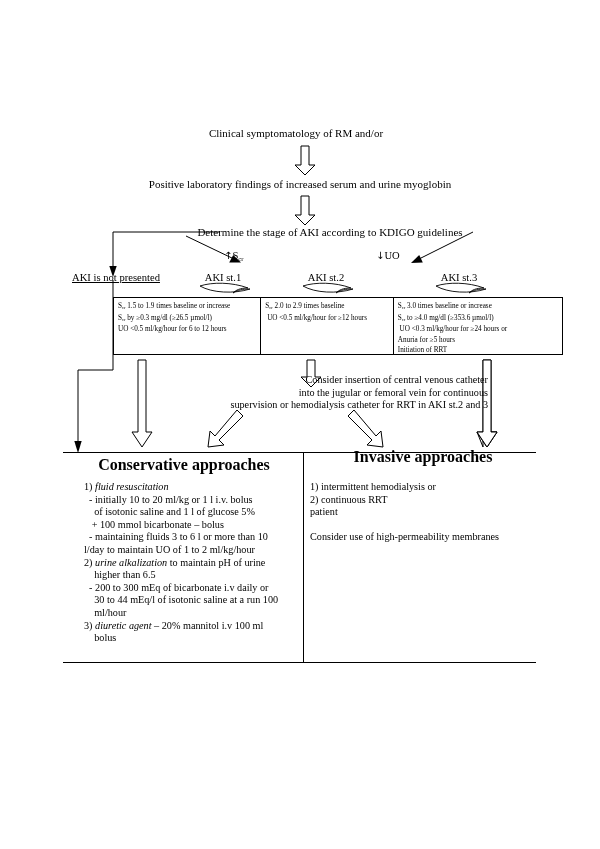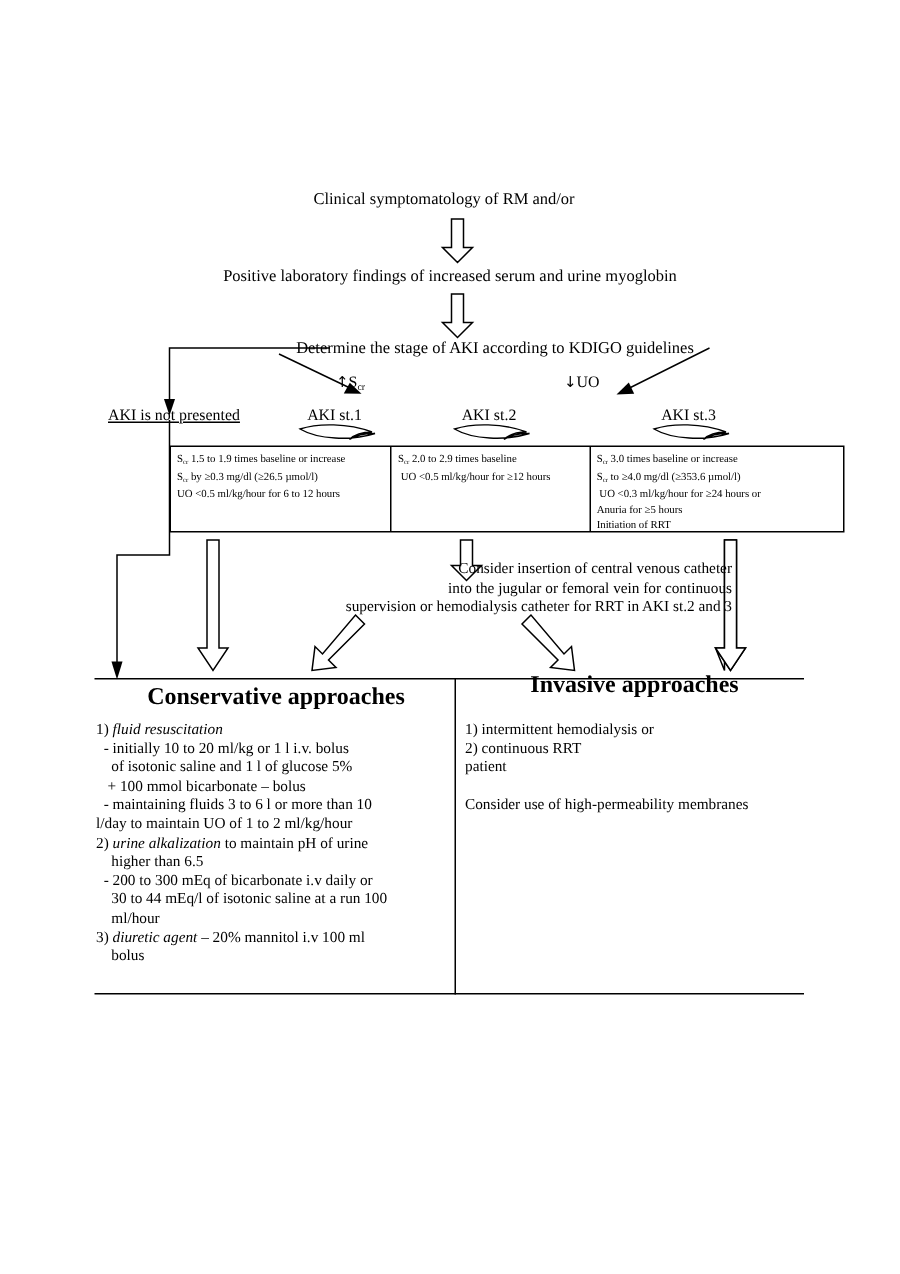--- a/index.html
+++ b/index.html
@@ -188,21 +188,21 @@
   <svg class="abs" style="left:348px; top:410px;" width="40" height="40">
     <path class="blockarrow" d="M6,0 L0,6 L24,30 L19,35 L35,37 L33,21 L28,26 Z"></path>
   </svg>
 
   <div class="abs rule" style="left:63px; top:452px; width:473px; height:1px;"></div>
   <div class="abs rule" style="left:303px; top:452px; width:1px; height:211px;"></div>
   <div class="abs rule" style="left:63px; top:662px; width:473px; height:1px;"></div>
 
   <div class="abs ctr t-head" style="left:68px; top:456px; width:232px;">Conservative approaches</div>
 
-  <div class="abs t-body" style="left:64px; top:481px; width:232px;">
+  <div class="abs t-body" style="left:84px; top:481px; width:232px;">
     <div>1) <i>fluid resuscitation</i></div>
     <div>&nbsp;&nbsp;- initially 10 to 20 ml/kg or 1 l i.v. bolus</div>
     <div>&nbsp;&nbsp;&nbsp;&nbsp;of isotonic saline and 1 l of glucose 5%</div>
     <div>&nbsp;&nbsp;&nbsp;+ 100 mmol bicarbonate – bolus</div>
     <div>&nbsp;&nbsp;- maintaining fluids 3 to 6 l or more than 10</div>
     <div>l/day to maintain UO of 1 to 2 ml/kg/hour</div>
     <div>2) <i>urine alkalization</i> to maintain pH of urine</div>
     <div>&nbsp;&nbsp;&nbsp;&nbsp;higher than 6.5</div>
     <div>&nbsp;&nbsp;- 200 to 300 mEq of bicarbonate i.v daily or</div>
     <div>&nbsp;&nbsp;&nbsp;&nbsp;30 to 44 mEq/l of isotonic saline at a run 100</div>

